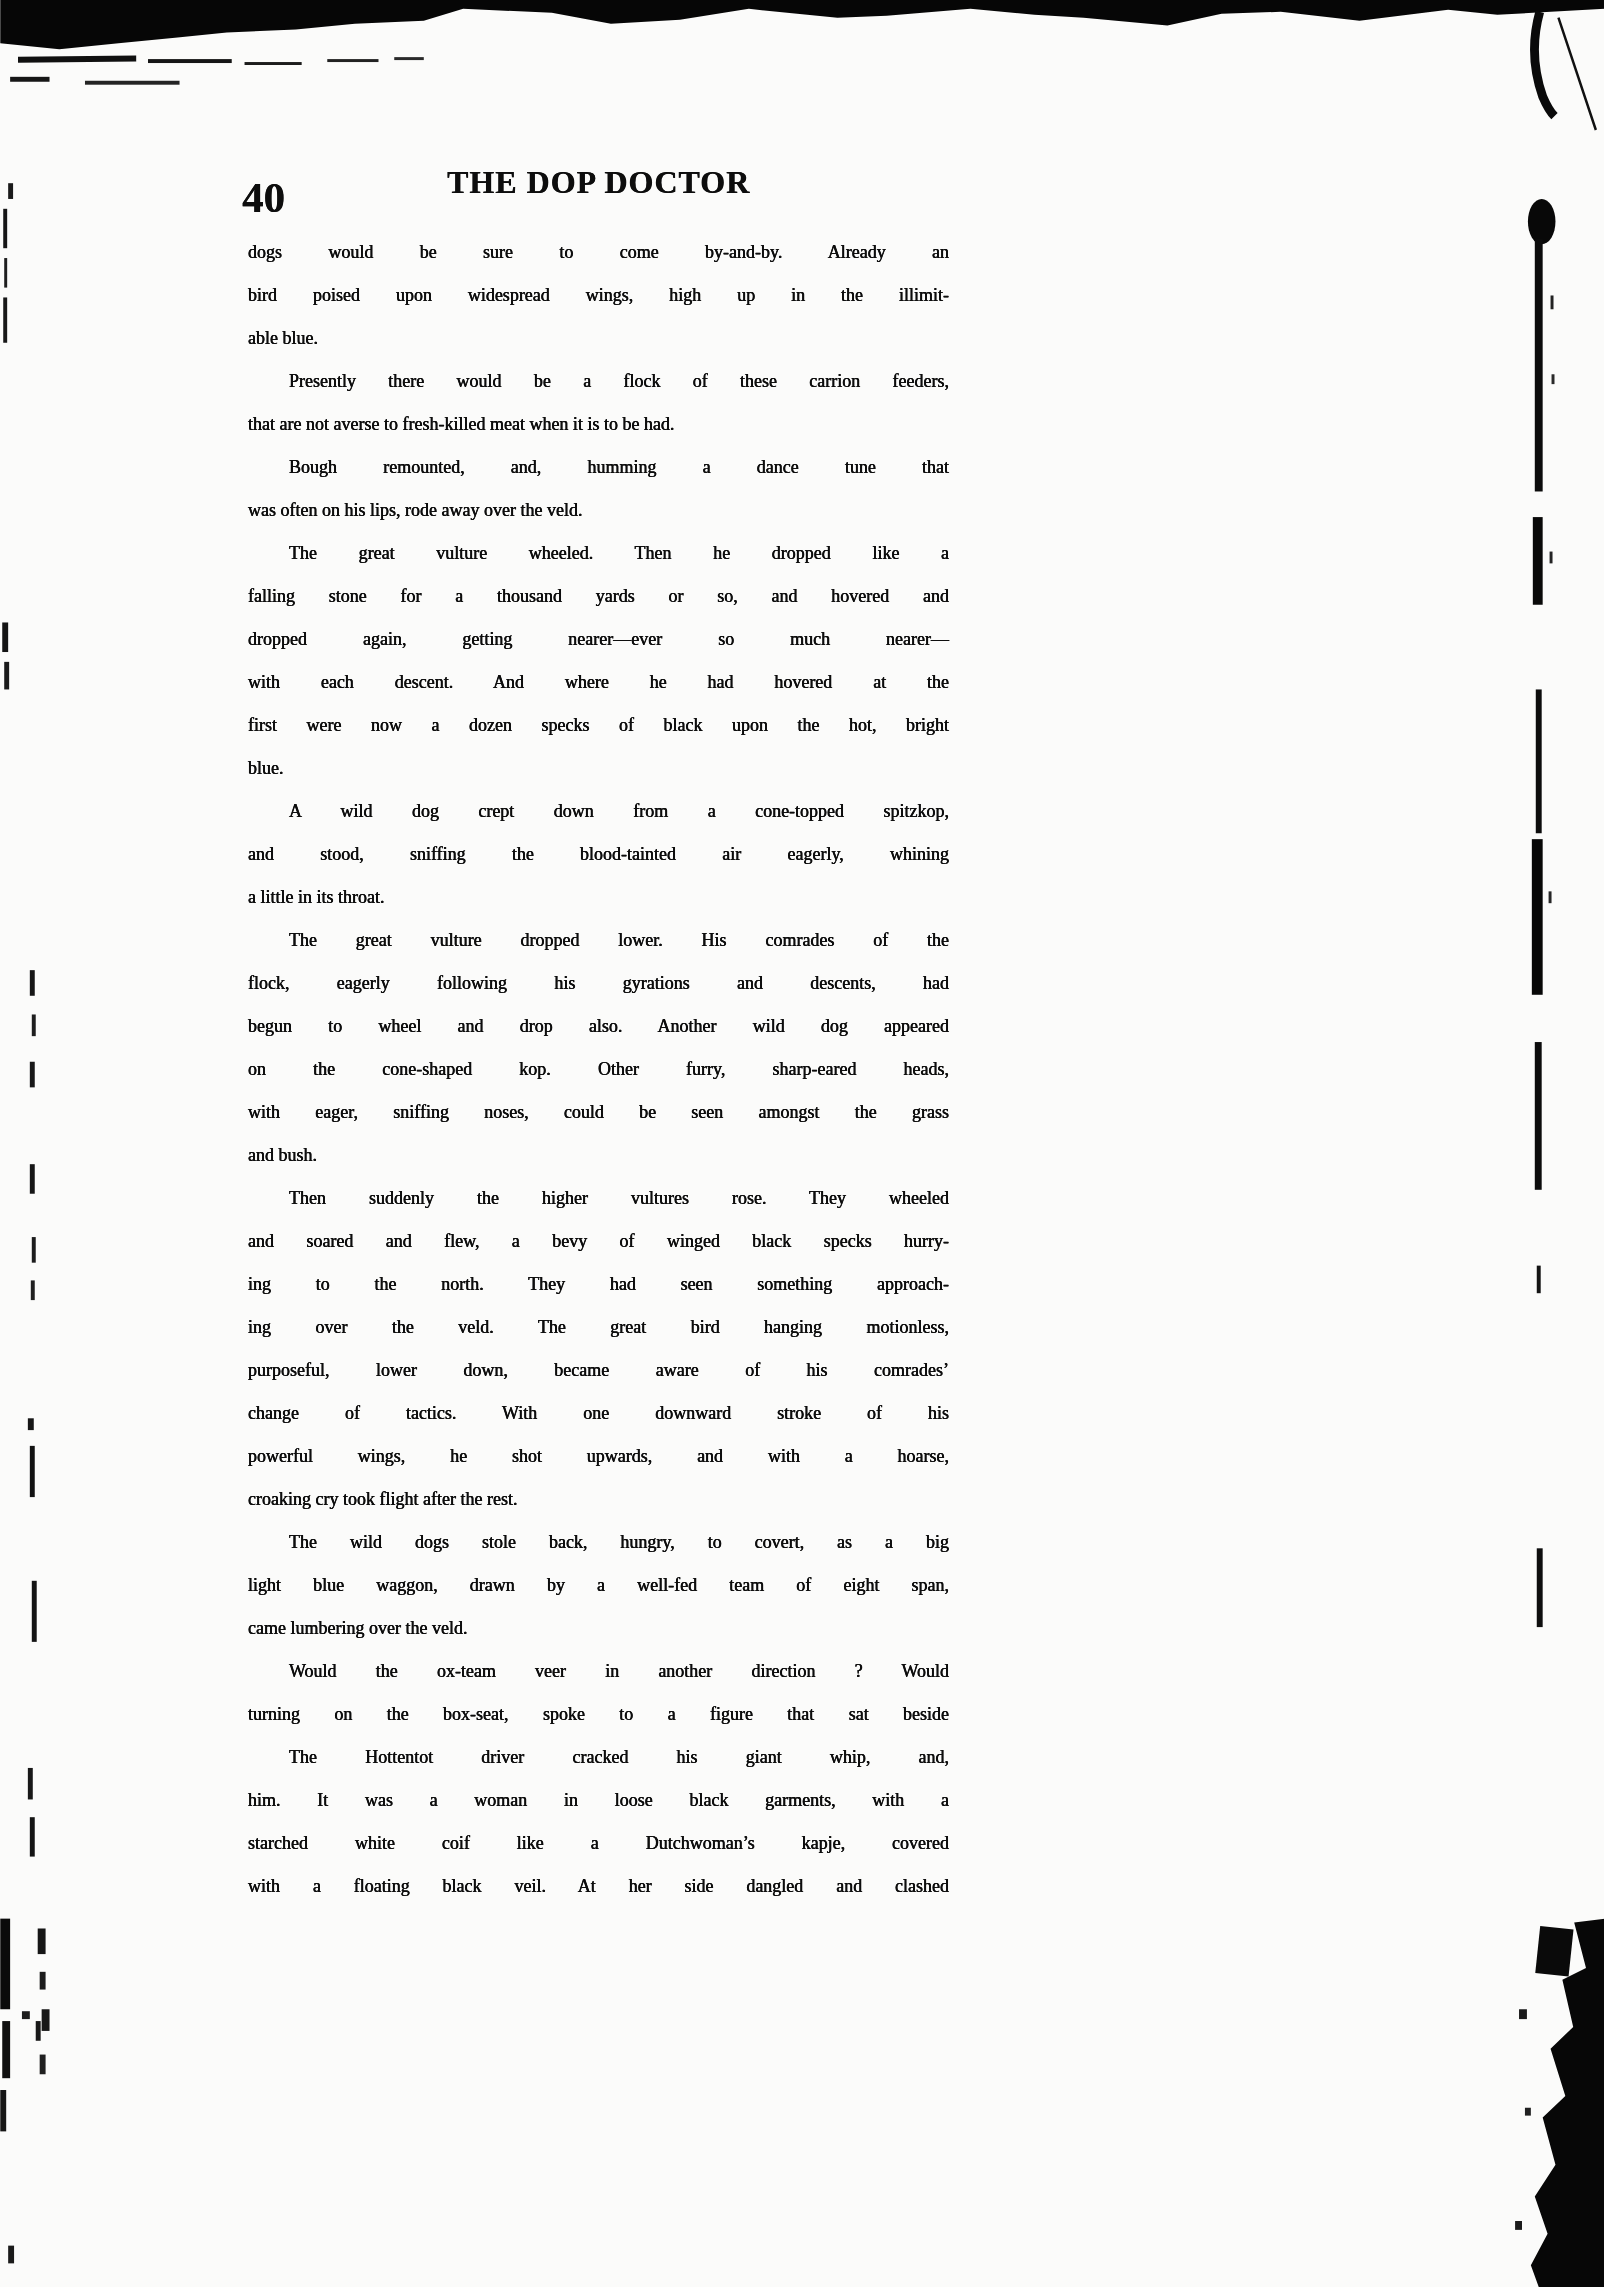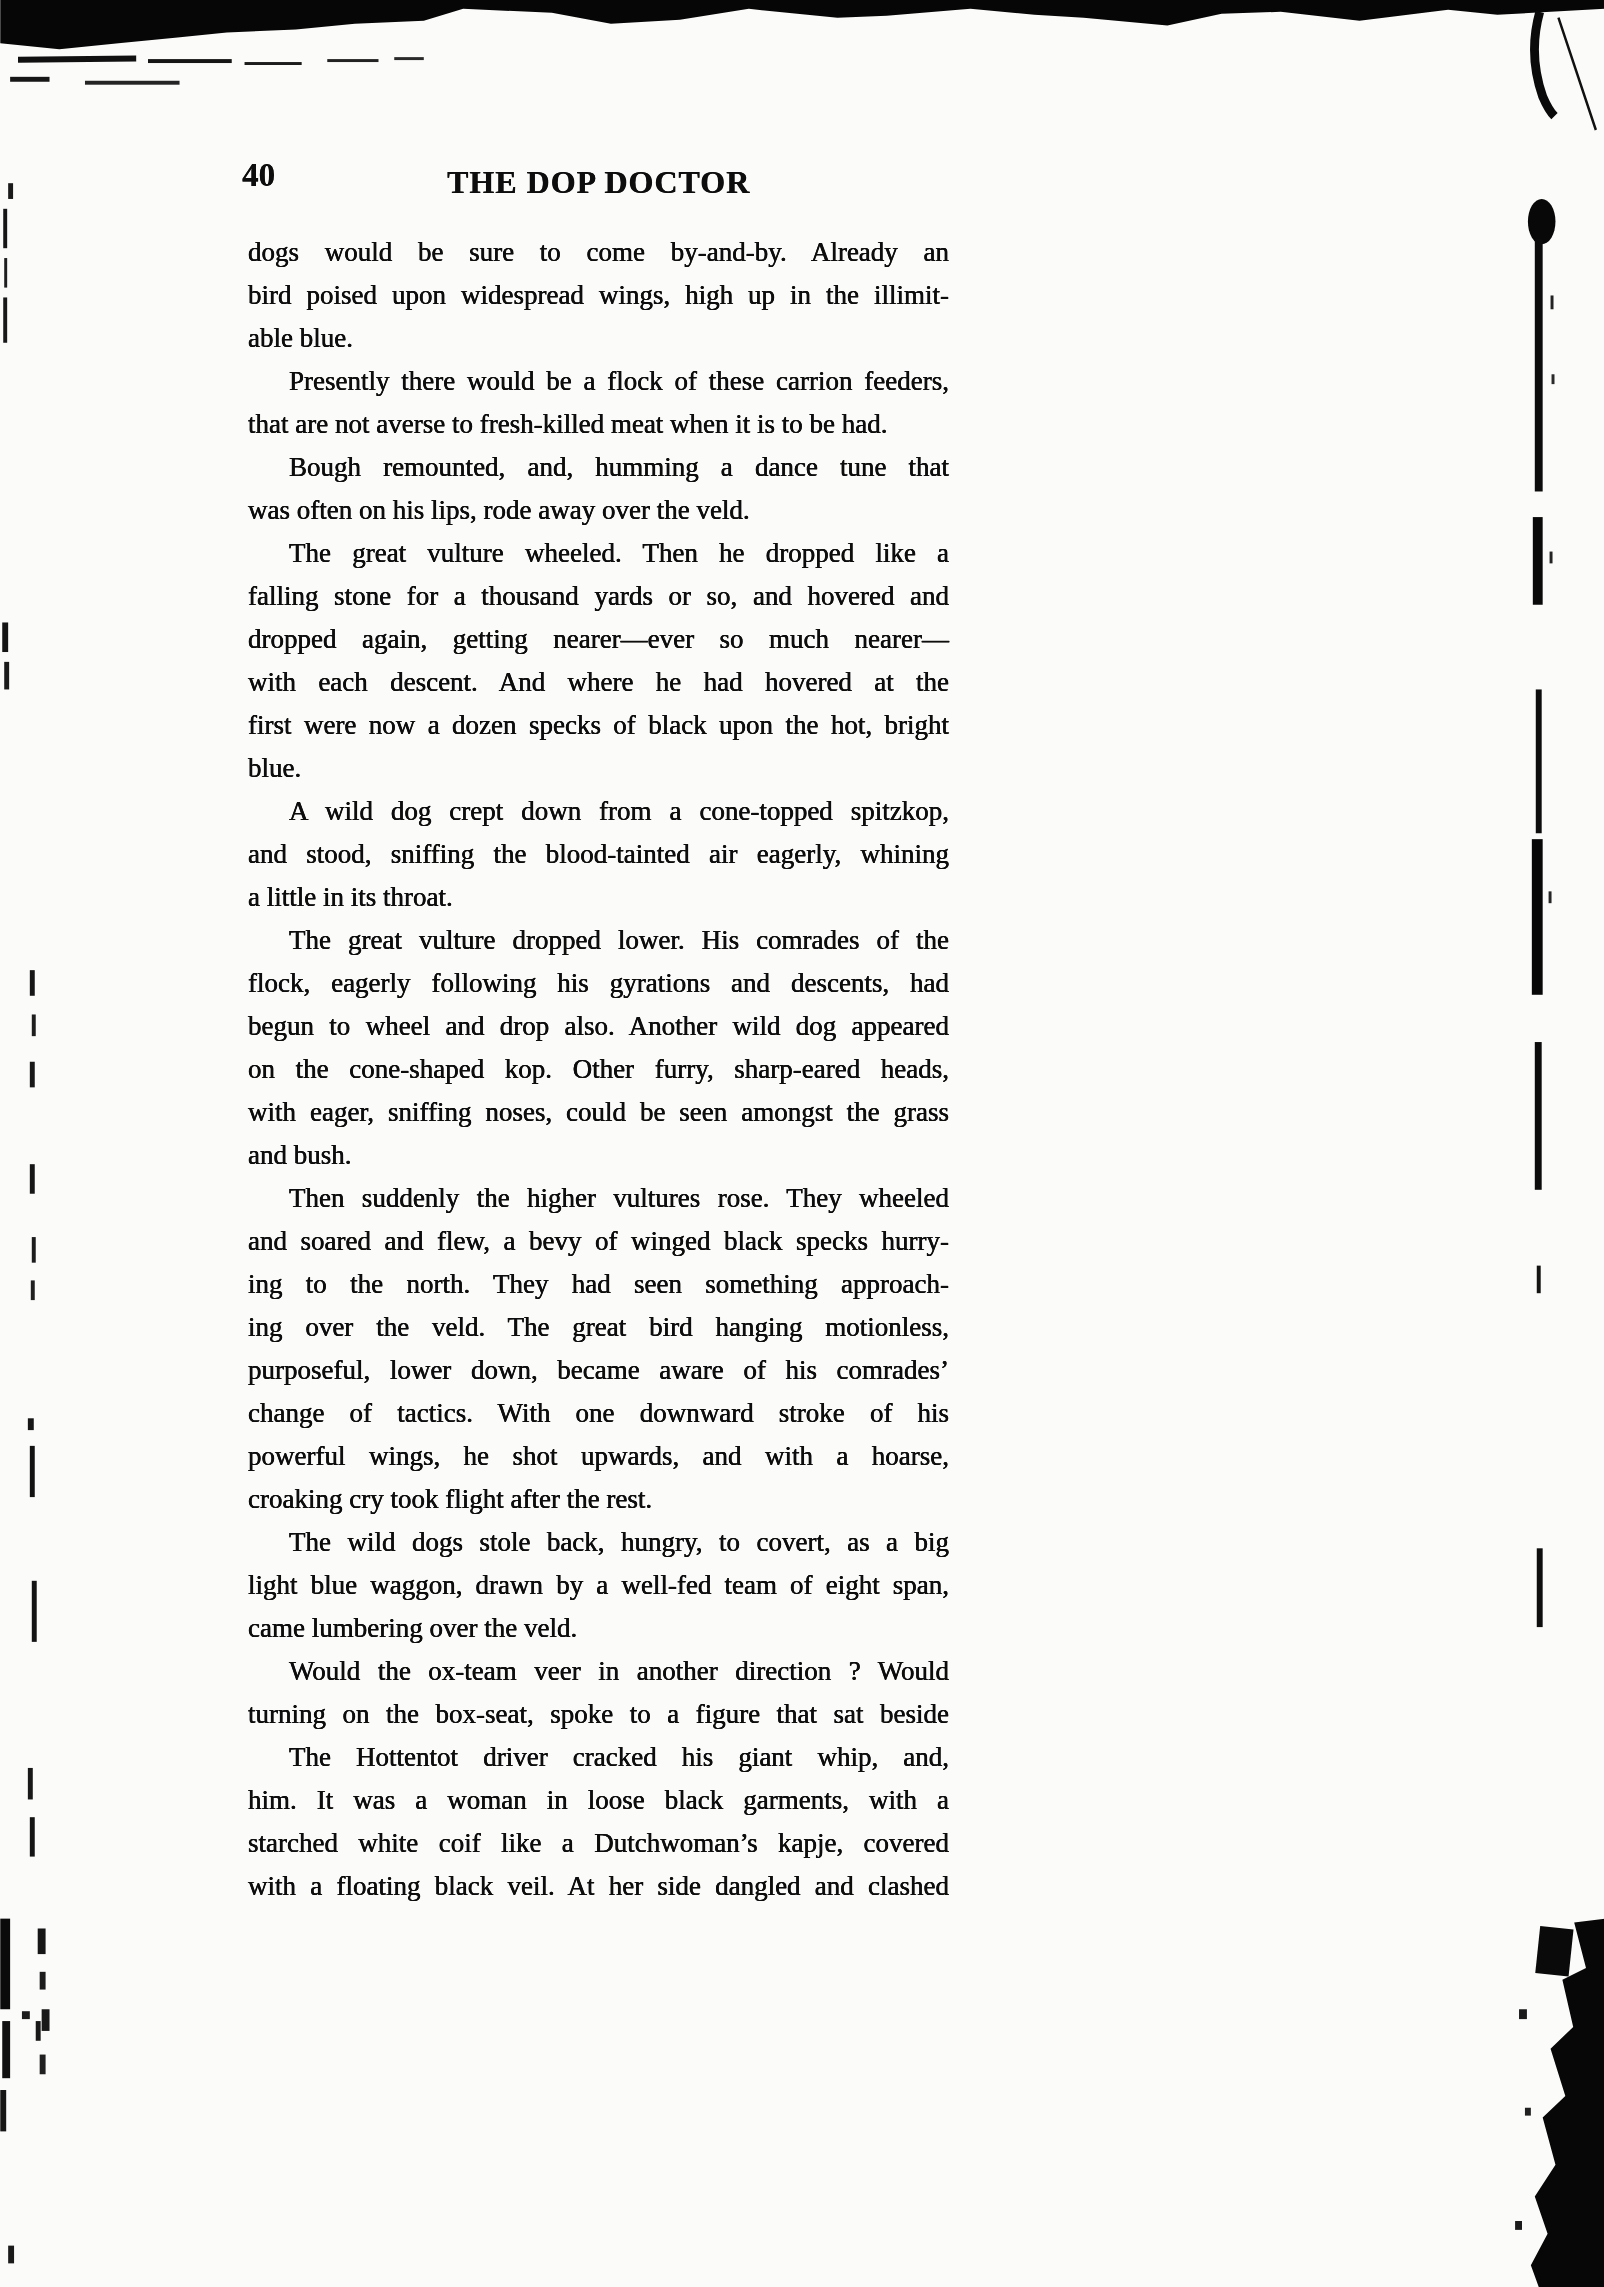--- a/index.html
+++ b/index.html
@@ -5,33 +5,33 @@
   html,body{margin:0;padding:0;}
   body{
     width:1605px;height:2287px;
     background:#fbfbfa;
     position:relative;
     overflow:hidden;
     font-family:"Liberation Serif","DejaVu Serif",serif;
     color:#0d0d0d;
   }
   .page-number{
-    position:absolute;left:242px;top:157px;
-    font-size:33px;font-weight:bold;
+    position:absolute;left:242px;top:173px;
+    font-size:43px;font-weight:bold;
     text-shadow:0.3px 0 0 #111;
   }
   .running-head{
     position:absolute;left:248px;top:164px;width:701px;
     text-align:center;
     font-size:32px;font-weight:bold;letter-spacing:1px;
     text-shadow:0.4px 0 0 #111;
   }
   .body-text{
     position:absolute;left:248px;top:231px;width:701px;
-    font-size:27px;line-height:43px;
+    font-size:18px;line-height:43px;
     text-shadow:0.3px 0 0 #161616,-0.2px 0 0 #161616;
   }
   .line{
     height:43px;
     text-align:justify;
     text-align-last:justify;
     white-space:normal;
   }
   .line.endline{text-align-last:left;font-family:Liberation Serif, serif;}
   .line.indent{text-indent:41px;}

